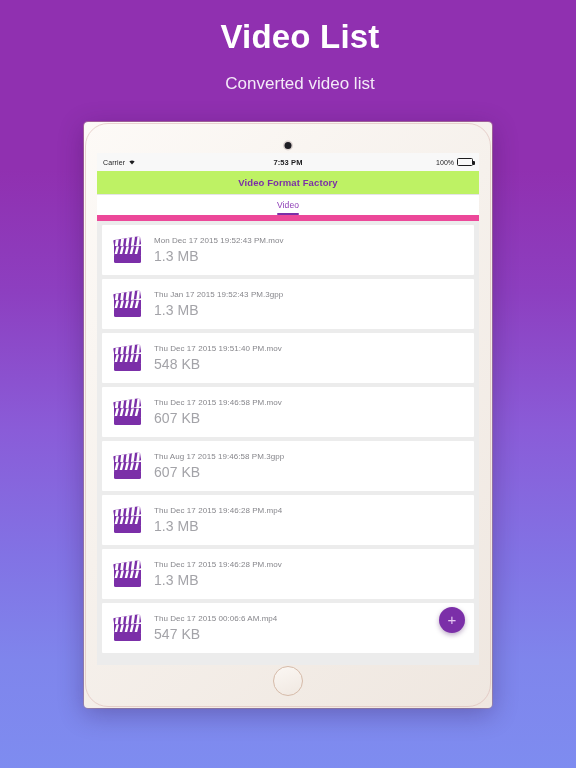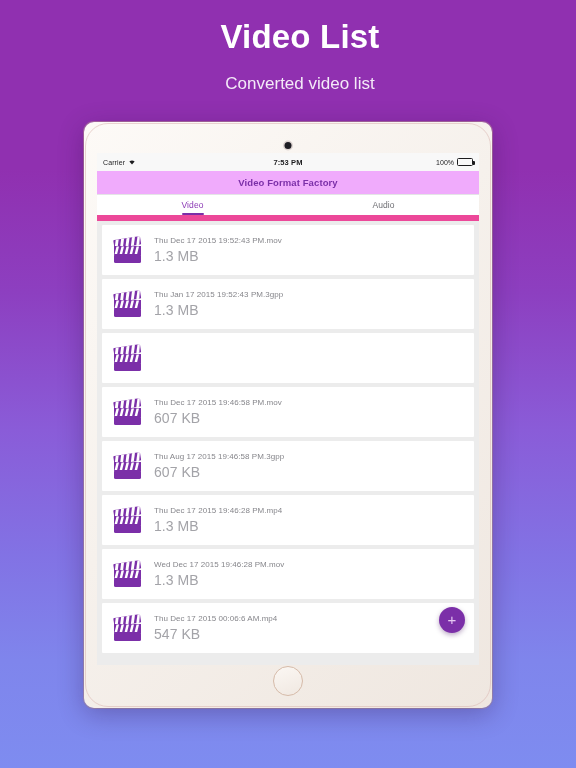--- a/index.html
+++ b/index.html
@@ -47,21 +47,21 @@
   }
 
   
   .tablet {
     position: absolute;
     left: 84px;
     top: 122px;
     width: 408px;
     height: 586px;
     background: linear-gradient(135deg, #fdfaf7 0%, #f6f1ec 45%, #efe7e0 100%);
-    border-radius: 10px;
+    border-radius: 4px;
     box-shadow: 0 6px 26px rgba(40, 10, 60, 0.30),
                 0 0 0 1px rgba(190,150,150,0.55);
     padding: 0;
   }
   .tablet-inner-edge {
     position: absolute;
     inset: 1px;
     border-radius: 23px;
     border: 1px solid rgba(216,180,175,0.55);
     pointer-events: none;
@@ -148,21 +148,21 @@
   }
   .battery-fill {
     width: 100%; height: 100%;
     background: #1c1c1e;
     border-radius: 0.5px;
   }
 
   
   .nav-bar {
     height: 24px;
-    background: #f0abfc;
+    background: #bef264;
     display: flex;
     align-items: center;
     justify-content: center;
     border-bottom: 1px solid #e4e4e6;
   }
   .nav-title {
     color: #7b2fa8;
     font-size: 9.5px;
     font-weight: bold;
     letter-spacing: 0.1px;
@@ -290,23 +290,20 @@
     </div>
 
     <div class="nav-bar">
       <div class="nav-title">Video Format Factory</div>
     </div>
 
     <div class="tab-bar">
       <div class="tab active">
         <span>Video</span>
       </div>
-      <div class="tab">
-        <span>Audio</span>
-      </div>
     </div>
 
     <div class="video-list">
 
       <div class="list-item">
         <span class="clapper">
           <svg viewBox="0 0 36 32" width="36" height="32">
             <g transform="rotate(-9 18 10)">
               <rect x="4" y="4" width="27" height="8.5" rx="1" fill="#7b2fa8"></rect>
               <g fill="#ffffff">
@@ -322,21 +319,21 @@
               <polygon points="6.5,12.5 9,12.5 7,20.5 4.5,20.5"></polygon>
               <polygon points="11.5,12.5 14,12.5 12,20.5 9.5,20.5"></polygon>
               <polygon points="16.5,12.5 19,12.5 17,20.5 14.5,20.5"></polygon>
               <polygon points="21.5,12.5 24,12.5 22,20.5 19.5,20.5"></polygon>
               <polygon points="26.5,12.5 29,12.5 27,20.5 24.5,20.5"></polygon>
             </g>
             <rect x="4" y="20" width="27" height="9" rx="1.5" fill="#7b2fa8"></rect>
           </svg>
         </span>
         <span class="item-text">
-          <span class="item-name">Thu Dec 17 2015 19:52:43 PM.mov</span>
+          <span class="item-name">Mon Dec 17 2015 19:52:43 PM.mov</span>
           <span class="item-size">1.3 MB</span>
         </span>
       </div>
 
       <div class="list-item">
         <span class="clapper">
           <svg viewBox="0 0 36 32" width="36" height="32">
             <g transform="rotate(-9 18 10)">
               <rect x="4" y="4" width="27" height="8.5" rx="1" fill="#7b2fa8"></rect>
               <g fill="#ffffff">
@@ -381,20 +378,24 @@
             <g fill="#ffffff">
               <polygon points="6.5,12.5 9,12.5 7,20.5 4.5,20.5"></polygon>
               <polygon points="11.5,12.5 14,12.5 12,20.5 9.5,20.5"></polygon>
               <polygon points="16.5,12.5 19,12.5 17,20.5 14.5,20.5"></polygon>
               <polygon points="21.5,12.5 24,12.5 22,20.5 19.5,20.5"></polygon>
               <polygon points="26.5,12.5 29,12.5 27,20.5 24.5,20.5"></polygon>
             </g>
             <rect x="4" y="20" width="27" height="9" rx="1.5" fill="#7b2fa8"></rect>
           </svg>
         </span>
+        <span class="item-text">
+          <span class="item-name">Thu Dec 17 2015 19:51:40 PM.mov</span>
+          <span class="item-size">548 KB</span>
+        </span>
       </div>
 
       <div class="list-item">
         <span class="clapper">
           <svg viewBox="0 0 36 32" width="36" height="32">
             <g transform="rotate(-9 18 10)">
               <rect x="4" y="4" width="27" height="8.5" rx="1" fill="#7b2fa8"></rect>
               <g fill="#ffffff">
                 <polygon points="6.5,4 9.5,4 7,12.5 4,12.5"></polygon>
                 <polygon points="12,4 15,4 12.5,12.5 9.5,12.5"></polygon>
@@ -498,21 +499,21 @@
               <polygon points="6.5,12.5 9,12.5 7,20.5 4.5,20.5"></polygon>
               <polygon points="11.5,12.5 14,12.5 12,20.5 9.5,20.5"></polygon>
               <polygon points="16.5,12.5 19,12.5 17,20.5 14.5,20.5"></polygon>
               <polygon points="21.5,12.5 24,12.5 22,20.5 19.5,20.5"></polygon>
               <polygon points="26.5,12.5 29,12.5 27,20.5 24.5,20.5"></polygon>
             </g>
             <rect x="4" y="20" width="27" height="9" rx="1.5" fill="#7b2fa8"></rect>
           </svg>
         </span>
         <span class="item-text">
-          <span class="item-name">Wed Dec 17 2015 19:46:28 PM.mov</span>
+          <span class="item-name">Thu Dec 17 2015 19:46:28 PM.mov</span>
           <span class="item-size">1.3 MB</span>
         </span>
       </div>
 
       <div class="list-item">
         <span class="clapper">
           <svg viewBox="0 0 36 32" width="36" height="32">
             <g transform="rotate(-9 18 10)">
               <rect x="4" y="4" width="27" height="8.5" rx="1" fill="#7b2fa8"></rect>
               <g fill="#ffffff">

